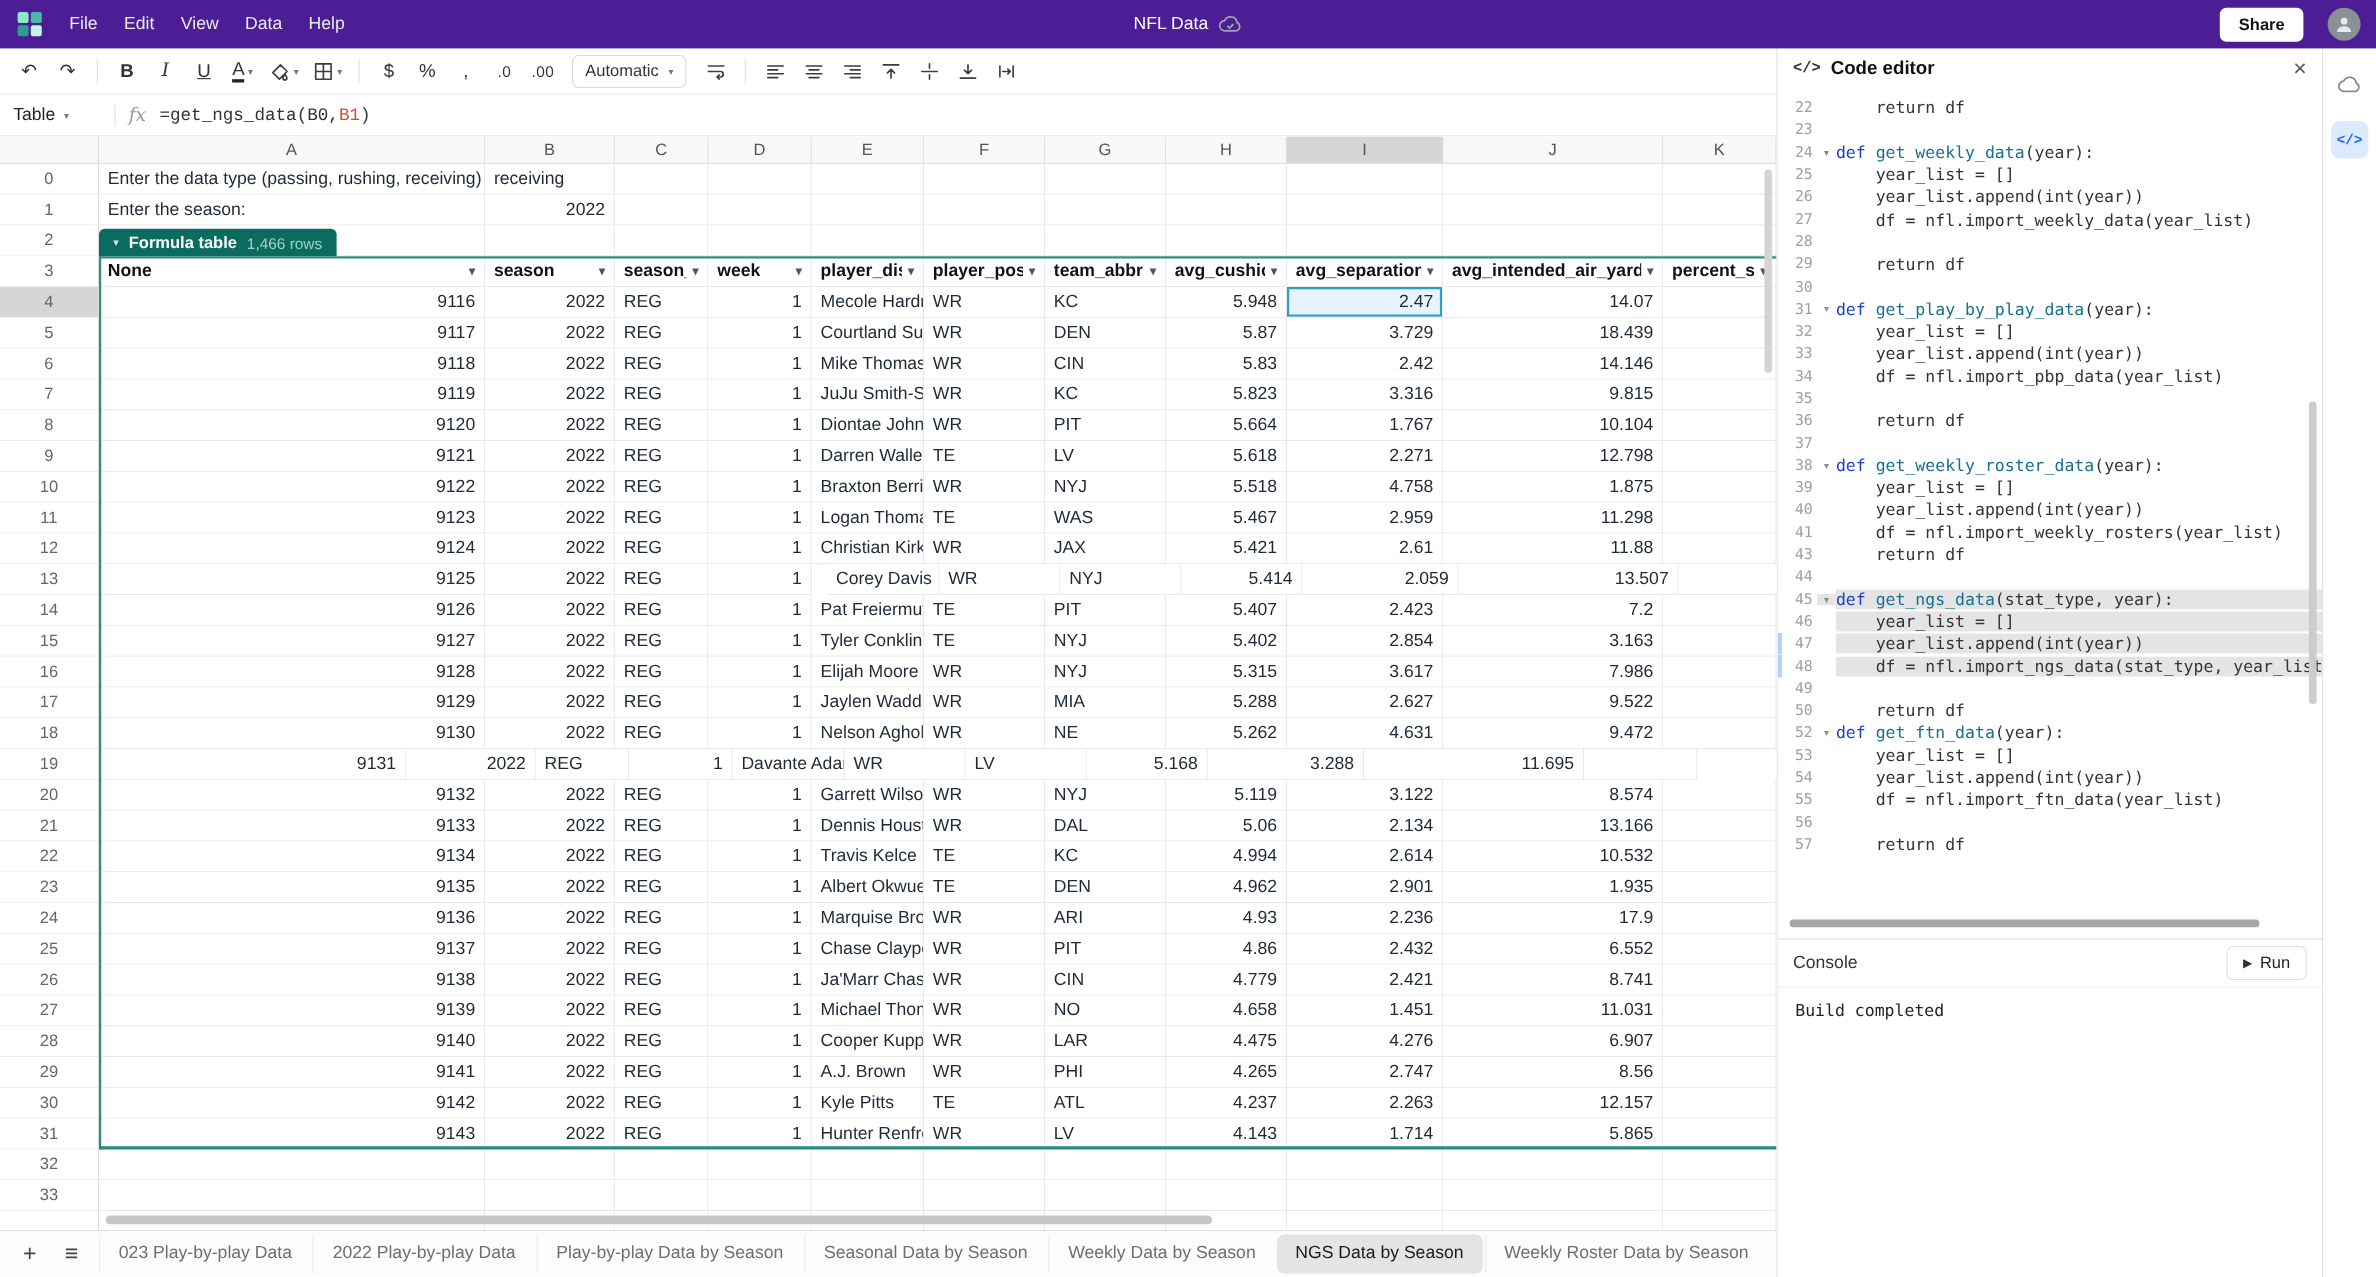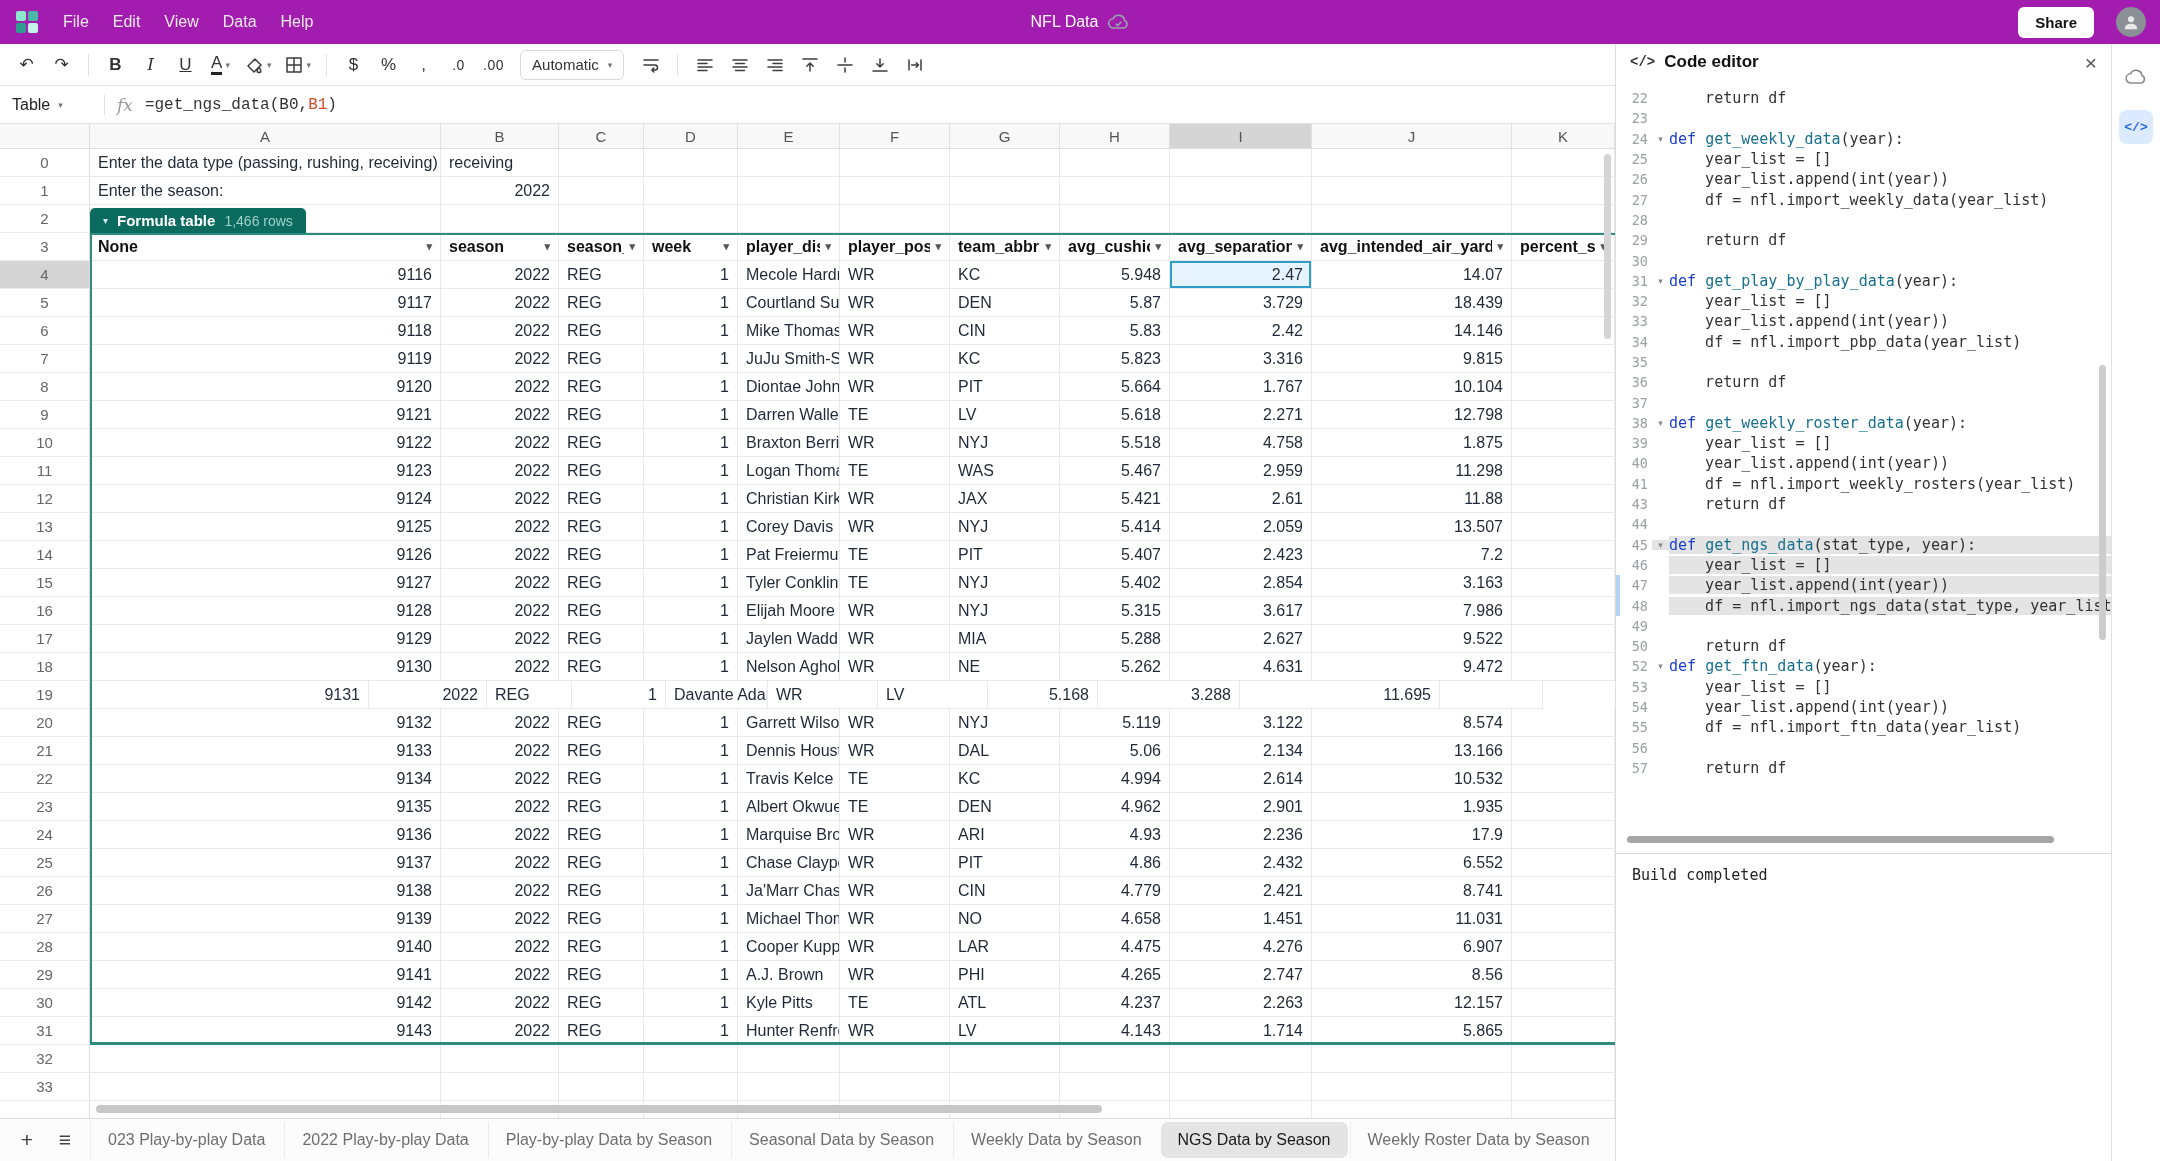--- a/index.html
+++ b/index.html
@@ -1,21 +1,21 @@
 <!DOCTYPE html>
 <html><head>
 <meta charset="utf-8">
 <style>
   * { box-sizing: border-box; margin: 0; padding: 0; }
   html,body { width:2160px; height:1161px; overflow:hidden; }
   body { font-family:"Liberation Sans", sans-serif; background:#fff; }
   #app { position:relative; width:2160px; height:1161px; display:flex; flex-direction:column; }
 
   
-  #topbar { height:44px; background:#a21caf; display:flex; align-items:center; padding:0 14px; color:#eee; position:relative; flex:none; }
+  #topbar { height:44px; background:#4c1d95; display:flex; align-items:center; padding:0 14px; color:#eee; position:relative; flex:none; }
   .logo { width:26px; height:26px; display:flex; align-items:center; justify-content:center; }
   #menus { display:flex; gap:2px; margin-left:12px; }
   .menu-item { padding:6px 11px; font-size:16px; color:#ececec; border-radius:4px; cursor:default; }
   .title-wrap { position:absolute; left:50%; transform:translateX(-50%); display:flex; align-items:center; gap:9px; font-size:16px; color:#fff; }
   .top-right { margin-left:auto; display:flex; align-items:center; gap:22px; }
   .share-btn { background:#fff; color:#111; font-size:15px; font-weight:600; border:none; border-radius:6px; padding:7px 17px; }
   .avatar { width:30px; height:30px; border-radius:50%; background:#8b8f96; display:flex; align-items:center; justify-content:center; }
 
   #body-row { flex:1; display:flex; min-height:0; }
   #left-col { width:1615px; flex:none; display:flex; flex-direction:column; }
@@ -508,21 +508,21 @@
               <div class="cell num" style="width: 142px;">2.61</div>
               <div class="cell num" style="width: 200px;">11.88</div>
               <div class="cell" style="width: 103px;"></div>
             </div>
             <div class="g-row">
               <div class="gut">13</div>
               <div class="cell num" style="width: 351px;">9125</div>
               <div class="cell num" style="width: 118px;">2022</div>
               <div class="cell" style="width: 85px;">REG</div>
               <div class="cell num" style="width: 94px;">1</div>
-              <div class="cell" style="width: 102px;">Corey Davis</div>
+              <div class="cell" style="width: 102px; margin-left: 14px;">Corey Davis</div>
               <div class="cell" style="width: 110px;">WR</div>
               <div class="cell" style="width: 110px;">NYJ</div>
               <div class="cell num" style="width: 110px;">5.414</div>
               <div class="cell num" style="width: 142px;">2.059</div>
               <div class="cell num" style="width: 200px;">13.507</div>
               <div class="cell" style="width: 103px;"></div>
             </div>
             <div class="g-row">
               <div class="gut">14</div>
               <div class="cell num" style="width: 351px;">9126</div>
@@ -1019,20 +1019,27 @@
             <div class="code-line">
               <span class="ln">57</span>
               <span class="fold"></span>
               <span class="code-text">    return df</span>
             </div>
           </div>
         <div id="code-hscroll"></div>
         <div id="code-vscroll"></div>
       </div>
       <div id="console-section">
+        <div class="console-header">
+          <span class="console-label">Console</span>
+          <button class="run-btn">
+            <span class="run-icon">▶</span>
+            <span>Run</span>
+          </button>
+        </div>
         <div class="console-output">Build completed</div>
       </div>
     </aside>
 
     <div id="icon-strip">
       <div class="strip-btn">
         <svg width="22" height="16" viewBox="0 0 22 16" fill="none" stroke="#8a8a8a" stroke-width="1.6">
           <path d="M6 14a4.6 4.6 0 01-.4-9.2A6 6 0 0117 6.6 3.9 3.9 0 0116.4 14H6z"></path>
         </svg>
       </div>

